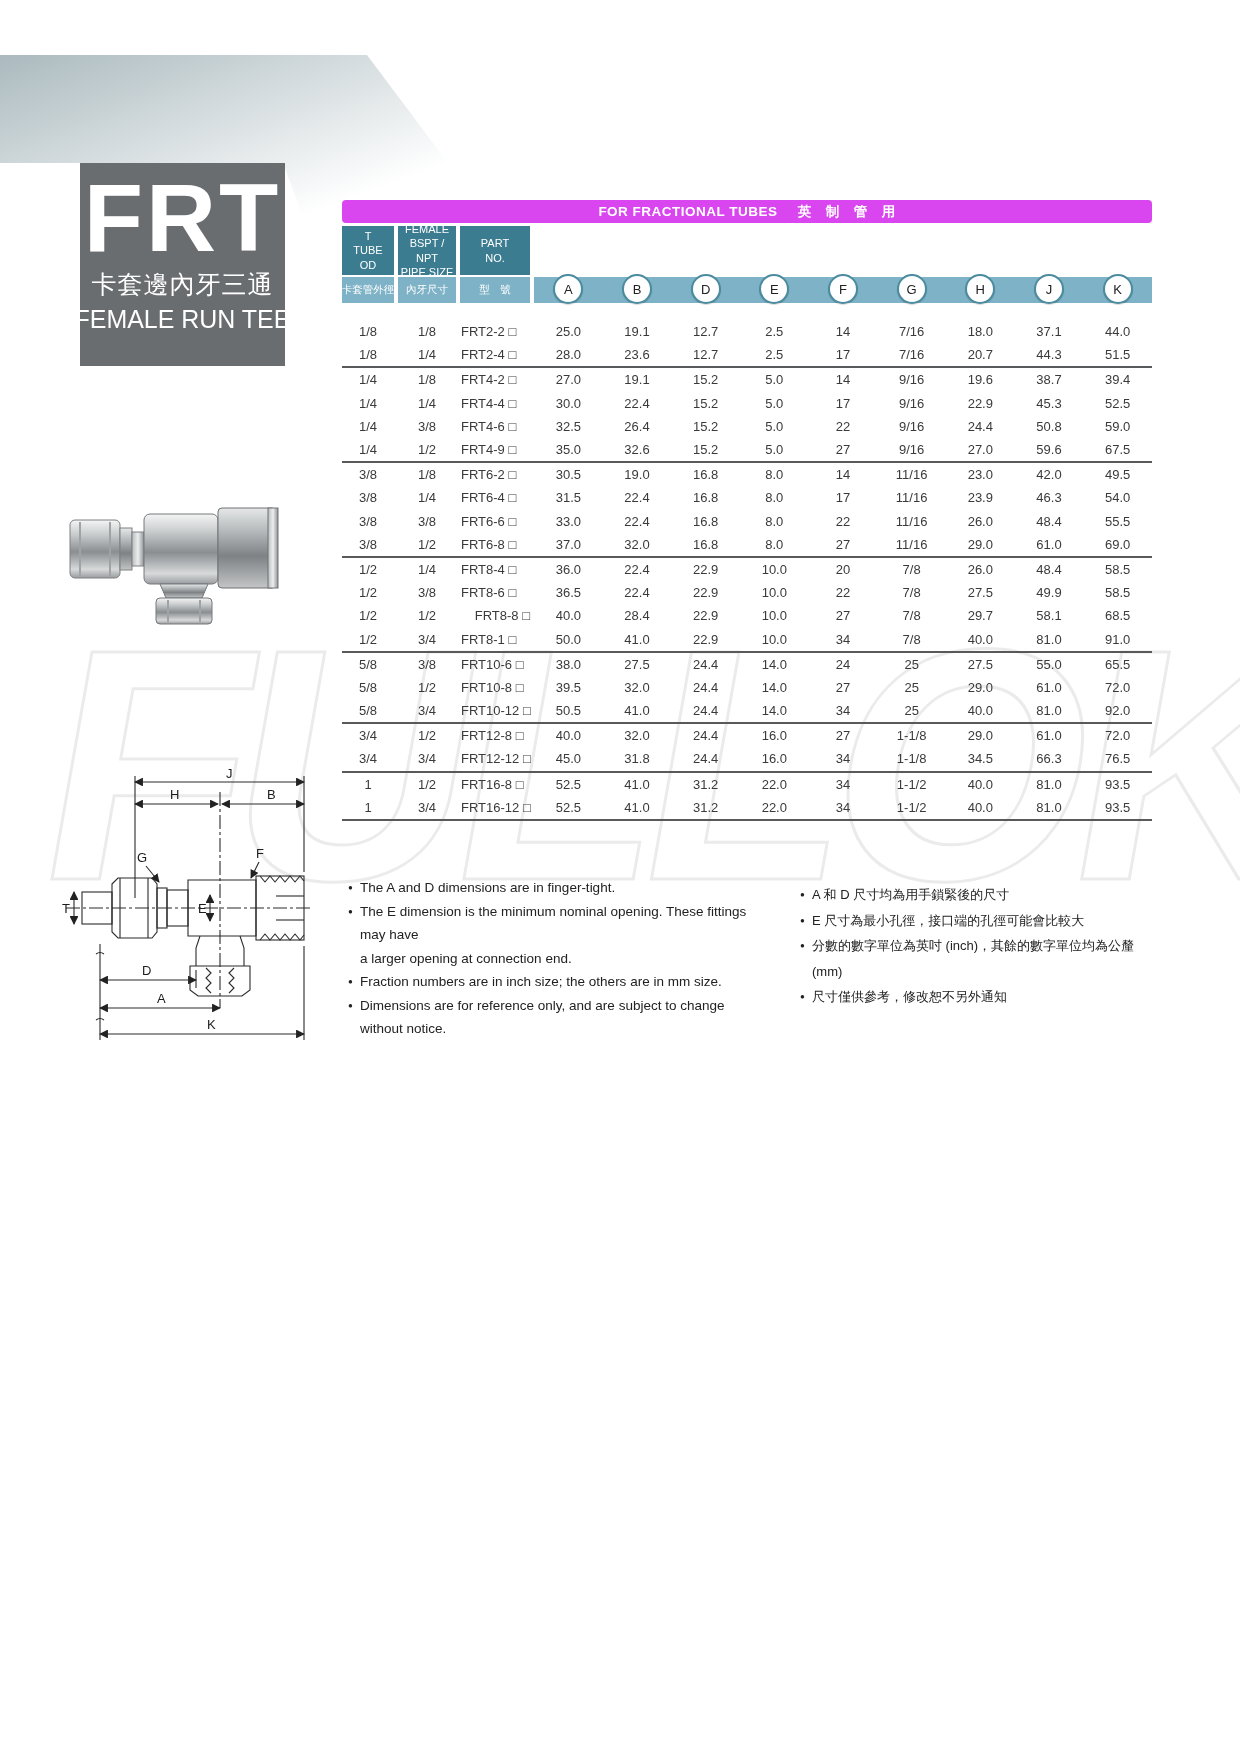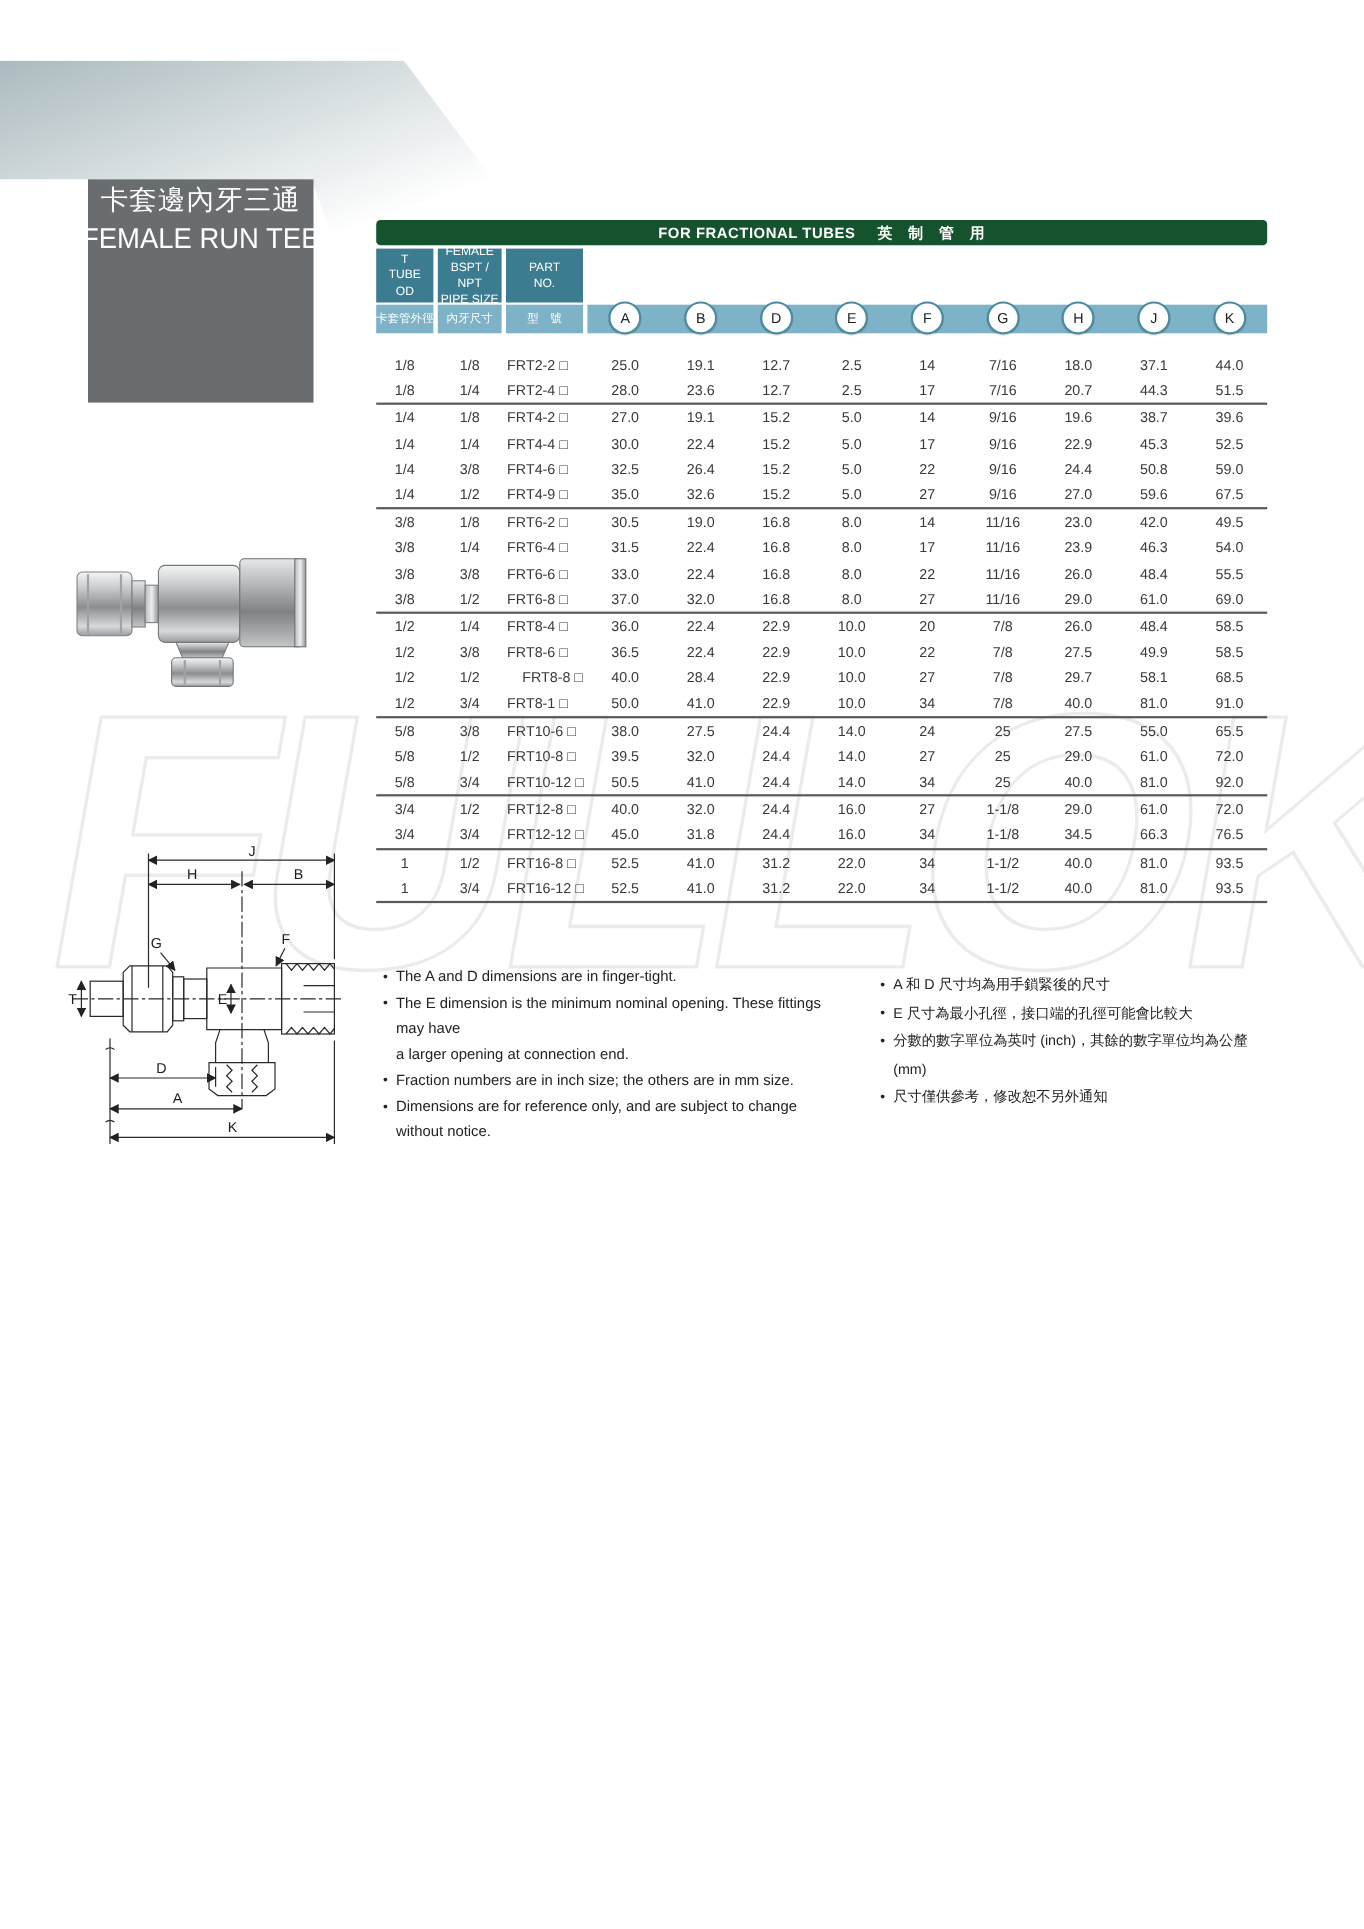--- a/index.html
+++ b/index.html
@@ -21,21 +21,21 @@
   .logo-zh{font-size:25px;color:#fff;margin-top:2px;letter-spacing:1px;white-space:nowrap;}
   .logo-en{font-size:26px;color:#fff;margin-top:3px;letter-spacing:0;white-space:nowrap;transform:scaleX(.96);}
 
   
   .watermark{position:absolute;left:50px;top:575px;z-index:0;font-size:330px;font-weight:bold;
              color:transparent;-webkit-text-stroke:3px #ebebeb;letter-spacing:-14px;
              transform:skewX(-10deg);white-space:nowrap;}
 
   
   .tbl{position:absolute;left:342px;top:200px;width:810px;z-index:2;}
-  .tbl-bar{position:absolute;left:0;top:0;width:810px;height:23px;background:#14532d;border-radius:4px;
+  .tbl-bar{position:absolute;left:0;top:0;width:810px;height:23px;background:#d946ef;border-radius:4px;
            display:flex;align-items:center;justify-content:center;gap:20px;color:#fff;
            font-size:13.5px;font-weight:bold;letter-spacing:.5px;}
   .grid{display:grid;grid-template-columns:52px 4px 58px 4px 70px 4px repeat(9,1fr);}
   .t-head{position:absolute;left:0;top:26px;width:810px;height:49px;}
   .hcell{background:#3c7c91;color:#fff;font-size:11px;line-height:1.3;display:flex;align-items:center;
          justify-content:center;text-align:center;white-space:pre-line;height:49px;}
   .dimcell{font-size:14px;letter-spacing:1px;gap:14px;}
   .t-sub{position:absolute;left:0;top:77px;width:810px;height:26px;}
   .scell{background:#7eb2c6;color:#fff;font-size:10.5px;display:flex;align-items:center;justify-content:center;
          white-space:nowrap;height:26px;}
@@ -68,20 +68,21 @@
 <body>
 
 <div class="page">
 
   <div class="watermark">FULLOK</div>
 
   <div class="banner"></div>
   <div class="banner2"></div>
 
   <div class="logo-box">
+    <div class="logo-code">FRT</div>
     <div class="logo-zh">卡套邊內牙三通</div>
     <div class="logo-en">FEMALE RUN TEE</div>
   </div>
 
   <svg class="photo" width="220" height="162" viewBox="0 0 220 162">
     <defs>
       <linearGradient id="met" x1="0" y1="0" x2="0" y2="1">
         <stop offset="0" stop-color="#f4f5f5"></stop>
           <stop offset="0.25" stop-color="#c9cccd"></stop>
         <stop offset="0.55" stop-color="#8a8e91"></stop>
@@ -251,21 +252,21 @@
           <div class="cell" style="grid-column: 3;">1/8</div>
           <div class="cell part" style="grid-column: 5;">FRT4-2 □</div>
           <div class="cell" style="grid-column: 7;">27.0</div>
           <div class="cell" style="grid-column: 8;">19.1</div>
           <div class="cell" style="grid-column: 9;">15.2</div>
           <div class="cell" style="grid-column: 10;">5.0</div>
           <div class="cell" style="grid-column: 11;">14</div>
           <div class="cell" style="grid-column: 12;">9/16</div>
           <div class="cell" style="grid-column: 13;">19.6</div>
           <div class="cell" style="grid-column: 14;">38.7</div>
-          <div class="cell" style="grid-column: 15;">39.6</div>
+          <div class="cell" style="grid-column: 15;">39.4</div>
         </div>
         <div class="t-row grid">
           <div class="cell" style="grid-column: 1;">1/4</div>
           <div class="cell" style="grid-column: 3;">1/4</div>
           <div class="cell part" style="grid-column: 5;">FRT4-4 □</div>
           <div class="cell" style="grid-column: 7;">30.0</div>
           <div class="cell" style="grid-column: 8;">22.4</div>
           <div class="cell" style="grid-column: 9;">15.2</div>
           <div class="cell" style="grid-column: 10;">5.0</div>
           <div class="cell" style="grid-column: 11;">17</div>

